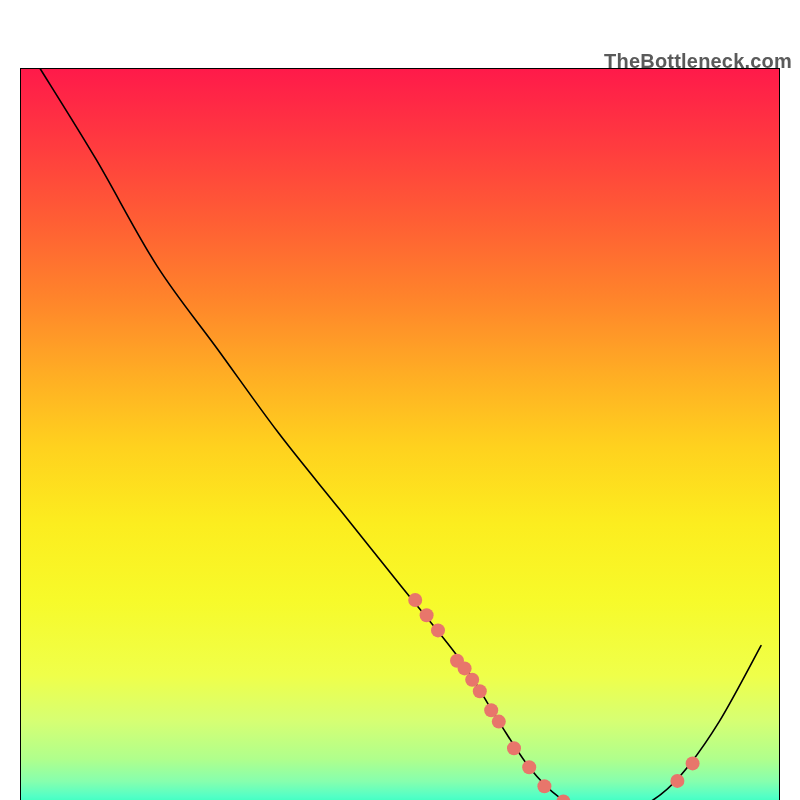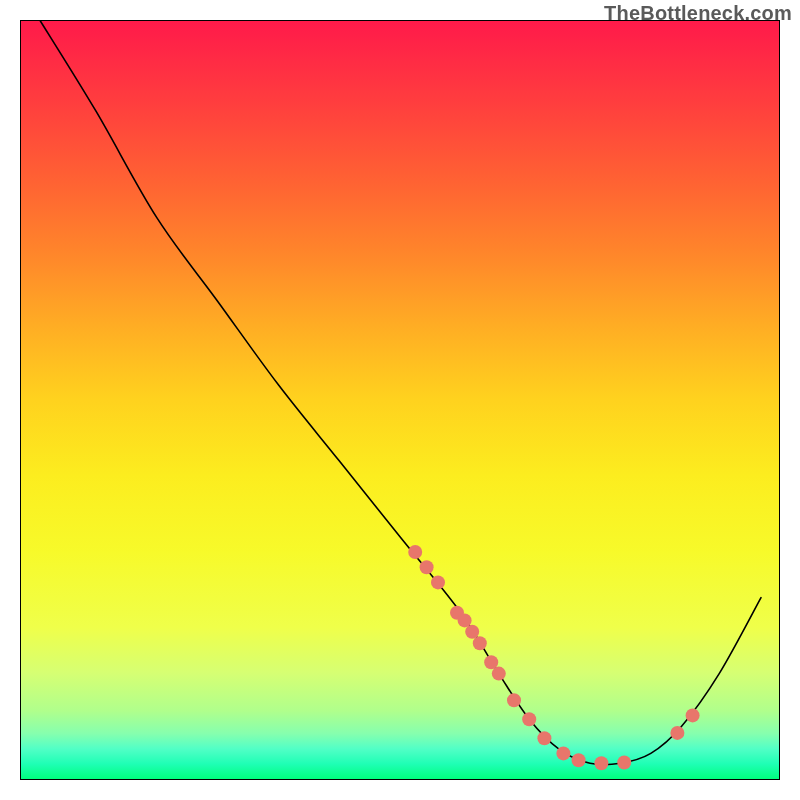--- a/index.html
+++ b/index.html
@@ -8,20 +8,21 @@
     width: 800px;
     height: 800px;
     overflow: hidden;
     background: #ffffff;
     font-family: Arial, Helvetica, sans-serif;
   }
   .chart-container {
     position: relative;
     width: 800px;
     height: 660px;
+    margin-top: 48px;
   }
   .gradient-bg {
     position: absolute;
     left: 20px;
     top: 20px;
     width: 760px;
     height: 760px;
     background: linear-gradient(to bottom,
       #ff1a4a 0%,
       #ff3b3f 10%,

